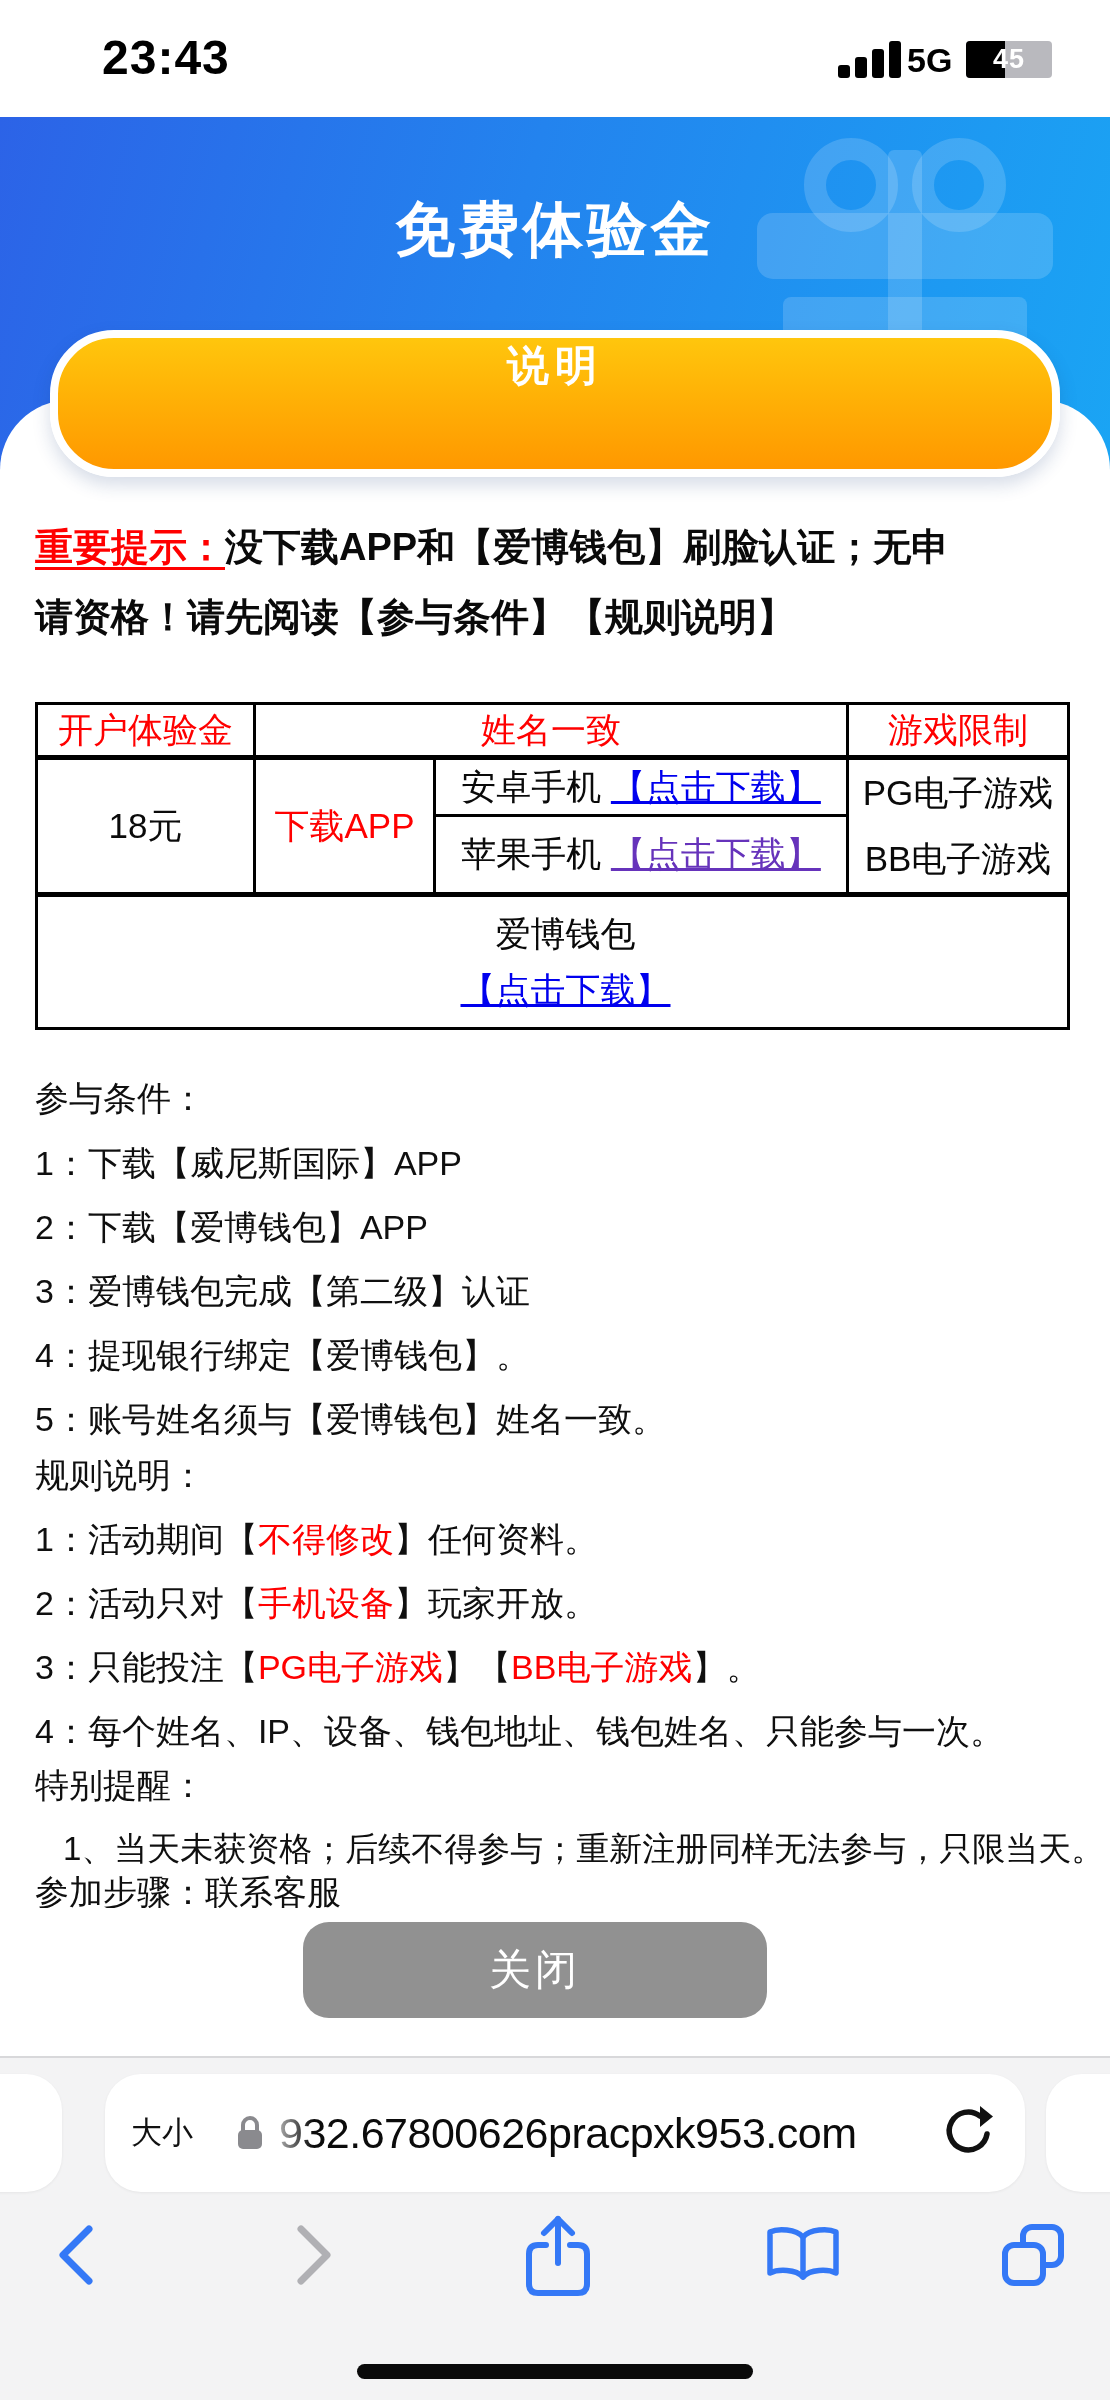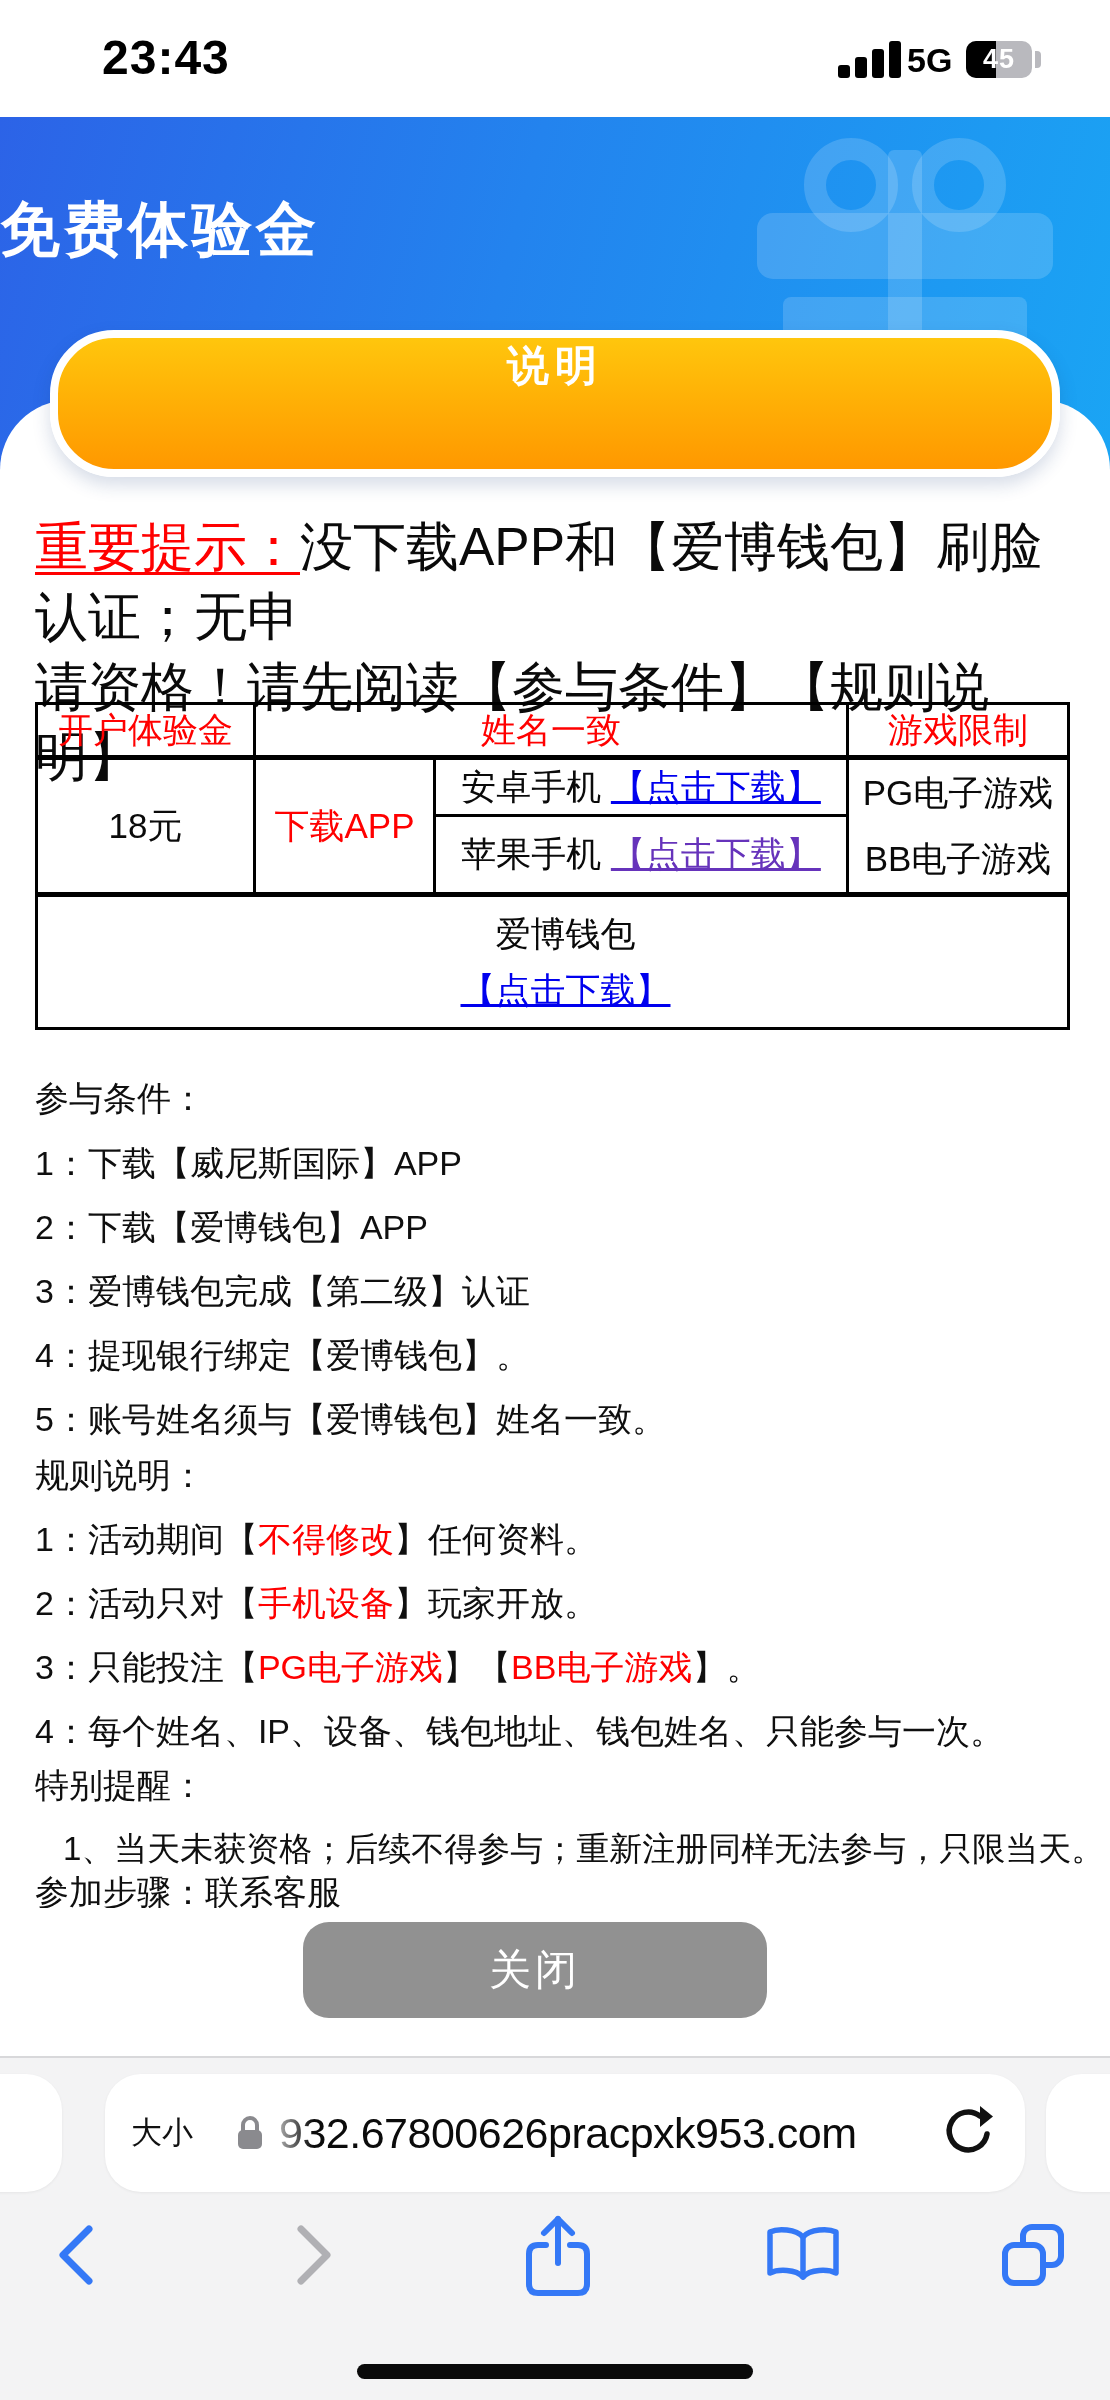--- a/index.html
+++ b/index.html
@@ -7,48 +7,48 @@
         font-family:"Liberation Sans","DejaVu Sans",sans-serif;-webkit-font-smoothing:antialiased;}
 
   
   .statusbar{position:absolute;left:0;top:0;width:1110px;height:117px;background:#fff;z-index:6;}
   .time{position:absolute;left:102px;top:30px;font-size:48px;font-weight:700;color:#000;letter-spacing:1px;}
   .sig{position:absolute;top:0;left:838px;width:66px;height:117px;}
   .sig i{position:absolute;bottom:39px;width:12px;background:#000;border-radius:3px;}
   .sig .b1{left:0;height:13px;} .sig .b2{left:17px;height:21px;}
   .sig .b3{left:34px;height:29px;} .sig .b4{left:51px;height:37px;}
   .net5g{position:absolute;left:907px;top:41px;font-size:34px;font-weight:700;color:#000;}
-  .batt{position:absolute;left:966px;top:41px;width:66px;height:37px;border-radius:10px;background:#b9b9be;overflow:hidden;}
+  .batt{position:absolute;left:966px;top:41px;width:86px;height:37px;border-radius:4px;background:#b9b9be;overflow:hidden;}
   .batt .fill{position:absolute;left:0;top:0;bottom:0;width:45%;background:#000;}
   .batt .pct{position:absolute;left:0;top:0;width:100%;height:100%;display:flex;align-items:center;justify-content:center;
              color:#fff;font-size:27px;font-weight:700;letter-spacing:1px;}
   .batt-nub{position:absolute;left:1035px;top:51px;width:6px;height:17px;border-radius:0 4px 4px 0;background:#b9b9be;}
 
   
   .hero{position:absolute;left:0;top:117px;width:1110px;height:383px;overflow:hidden;z-index:1;
         background:linear-gradient(105deg,#2c63e7 0%,#2383ee 45%,#1aa5f4 100%);}
-  .hero-title{position:absolute;left:0;top:73px;width:100%;
+  .hero-title{position:absolute;left:0;top:73px;width:100%;text-align:center;
               font-size:60px;font-weight:700;color:#fff;letter-spacing:4px;}
   .gift{position:absolute;left:745px;top:13px;}
 
   
   .card{position:absolute;left:0;top:400px;width:1110px;height:1656px;background:#fff;
         border-radius:70px 70px 0 0;z-index:2;}
 
   
   .info-btn{position:absolute;left:50px;top:330px;width:1010px;height:147px;box-sizing:border-box;
             border:8px solid #fff;border-radius:64px;z-index:3;cursor:pointer;
             background:linear-gradient(180deg,#ffc60d 0%,#ffb106 45%,#ff9800 100%);
             box-shadow:0 8px 18px rgba(30,60,120,.18);
             display:flex;align-items:flex-start;justify-content:center;}
   .info-btn span{font-size:42px;font-weight:700;color:#fff;letter-spacing:6px;}
 
   
   .content-abs{position:absolute;z-index:3;}
-  .notice{left:35px;top:512px;width:1045px;font-size:53px;line-height:70px;font-weight:400;color:#0a0a0a;}
+  .notice{left:35px;top:512px;width:1045px;font-size:38px;line-height:70px;font-weight:700;color:#0a0a0a;}
   .red{color:#ff0000;}
   .red-u{color:#ff0000;text-decoration:underline;text-decoration-color:#ff0000;text-underline-offset:7px;text-decoration-thickness:3px;}
 
   table.promo{position:absolute;left:35px;top:702px;width:1032px;z-index:3;
               border-collapse:collapse;table-layout:fixed;text-align:center;font-size:35px;color:#0a0a0a;}
   table.promo td{border:3px solid #000;padding:0;vertical-align:middle;}
   table.promo tr.thead td{height:50px;border-bottom-width:5px;}
   table.promo tr.r-android td{height:52px;}
   table.promo tr.r-apple td{height:72px;}
   table.promo tr.r-wallet td{height:130px;border-top-width:5px;padding-left:26px;}

